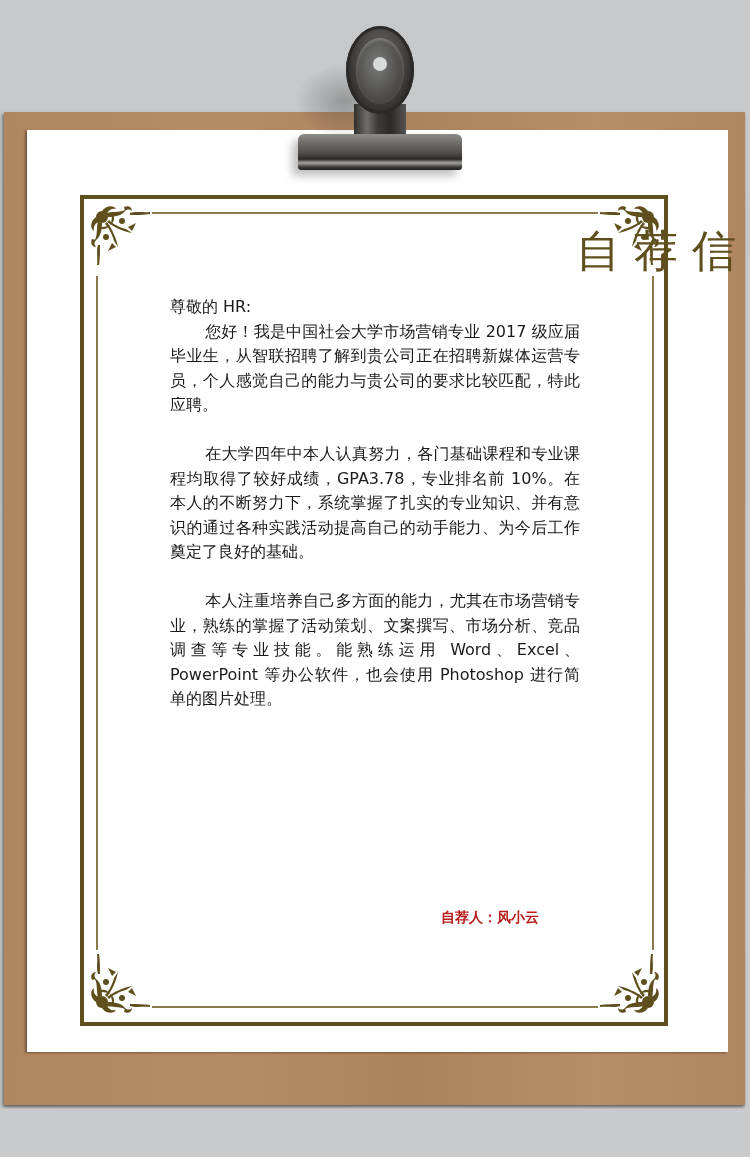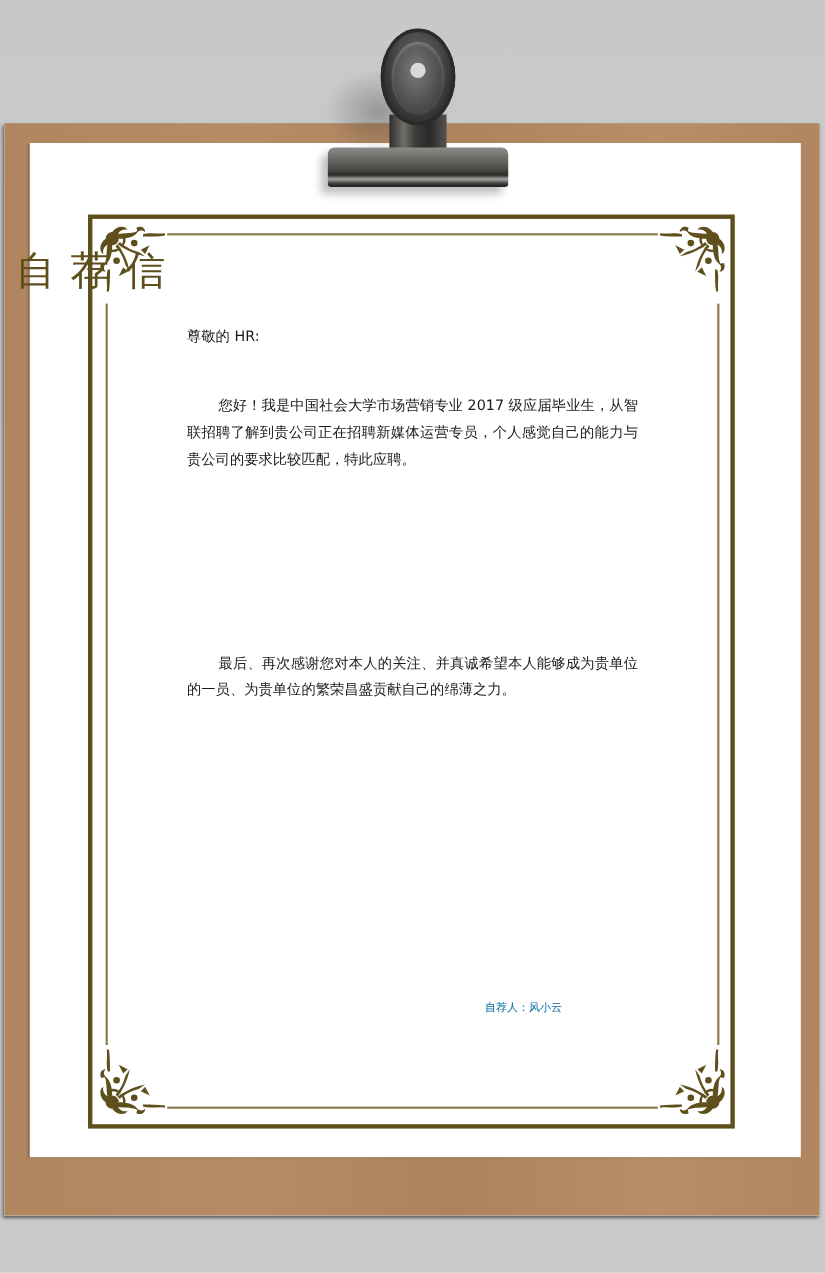--- a/index.html
+++ b/index.html
@@ -29,34 +29,34 @@
   .line.right  { left:652px; top:276px; width:1.5px; height:674px; }
 
   .corner { position:absolute; width:64px; height:64px; }
   .corner svg { width:100%; height:100%; display:block; }
   .corner.tl { left:88px;  top:203px; }
   .corner.tr { left:598px; top:203px; transform:scaleX(-1); }
   .corner.bl { left:88px;  top:952px; transform:scaleY(-1); }
   .corner.br { left:598px; top:952px; transform:scale(-1,-1); }
 
   .title {
-    position:absolute; left:0; width:750px; top:222px; text-align:left;
-    font-size:36px; color:#5e4f1c; letter-spacing:14px; padding-left:14px;
+    position:absolute; left:0; width:750px; top:222px; text-align:right;
+    font-size:44px; color:#5e4f1c; letter-spacing:14px; padding-left:14px;
     box-sizing:border-box; font-family:"DejaVu Sans", sans-serif; font-weight:normal;
   }
   .letter {
     position:absolute; left:170px; top:295px; width:410px;
-    font-size:13px; line-height:24.5px; color:#1a1a1a;
+    font-size:16px; line-height:24.5px; color:#1a1a1a;
   }
   .letter p { margin:0; text-align:justify; }
-  .letter .indent { text-indent:2.2em;margin-top:38px; }
+  .letter .indent { text-indent:2.2em; }
   .letter .gap { height:24.5px; }
   .greeting { margin:0; }
   .signature {
-    position:absolute; left:441px; top:909px; font-size:10px; color:#0369a1;
+    position:absolute; left:441px; top:909px; font-size:14px; color:#b91c1c;font-weight:bold;
   }
 
   
   .clip { position:absolute; left:290px; top:24px; width:180px; height:150px; }
   .clip .shadow {
     position:absolute; left:5px; top:40px; width:70px; height:75px;
     background: radial-gradient(ellipse at 70% 50%, rgba(60,60,60,0.35), rgba(60,60,60,0) 70%);
   }
   .clip .ring {
     position:absolute; left:56px; top:2px; width:68px; height:88px; border-radius:50%;
@@ -197,21 +197,22 @@
   <div class="hole"></div>
   <div class="base"></div>
 </div>
 
 <div class="title">自荐信</div>
 
 <div class="letter">
   <p class="greeting">尊敬的 HR:</p>
   <p class="indent">您好！我是中国社会大学市场营销专业 2017 级应届毕业生，从智联招聘了解到贵公司正在招聘新媒体运营专员，个人感觉自己的能力与贵公司的要求比较匹配，特此应聘。</p>
   <div class="gap"></div>
-  <div class="gap"></div>
-  <div class="gap"></div>
-  <div class="gap"></div>
-  <div class="gap"></div>
-  <p class="indent">最后、再次感谢您对本人的关注、并真诚希望本人能够成为贵单位的一员、为贵单位的繁荣昌盛贡献自己的绵薄之力。</p>
+  <p class="indent">在大学四年中本人认真努力，各门基础课程和专业课程均取得了较好成绩，GPA3.78，专业排名前 10%。在本人的不断努力下，系统掌握了扎实的专业知识、并有意识的通过各种实践活动提高自己的动手能力、为今后工作奠定了良好的基础。</p>
+  <div class="gap"></div>
+  <p class="indent">本人注重培养自己多方面的能力，尤其在市场营销专业，熟练的掌握了活动策划、文案撰写、市场分析、竞品调查等专业技能。能熟练运用 Word、Excel、PowerPoint 等办公软件，也会使用 Photoshop 进行简单的图片处理。</p>
+  <div class="gap"></div>
+  <div class="gap"></div>
+  <div class="gap"></div>
   <div class="gap"></div>
 </div>
 
 <div class="signature">自荐人：风小云</div>
 
 </body></html>

